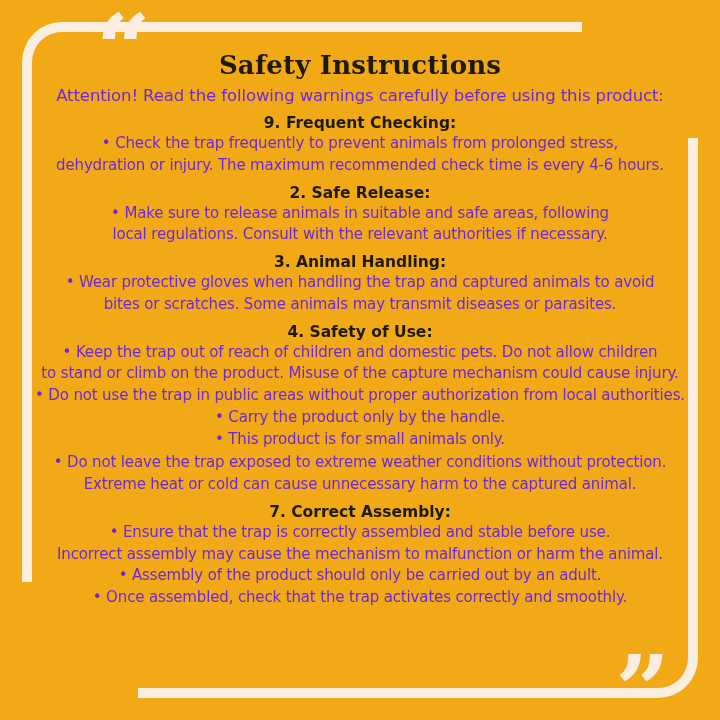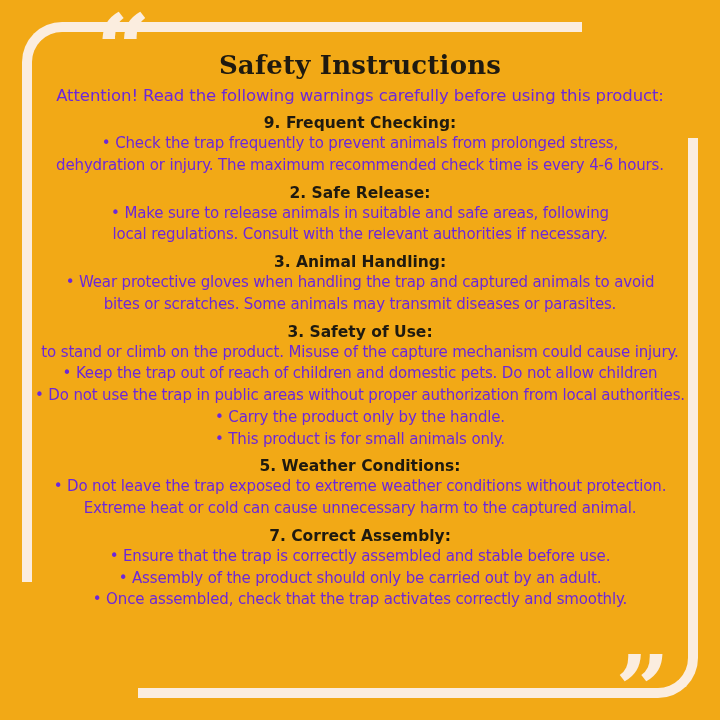--- a/index.html
+++ b/index.html
@@ -126,34 +126,34 @@
           <div class="section-heading">2. Safe Release:</div>
           <div class="line">• Make sure to release animals in suitable and safe areas, following</div>
           <div class="line">local regulations. Consult with the relevant authorities if necessary.</div>
         </div>
         <div class="section">
           <div class="section-heading">3. Animal Handling:</div>
           <div class="line">• Wear protective gloves when handling the trap and captured animals to avoid</div>
           <div class="line">bites or scratches. Some animals may transmit diseases or parasites.</div>
         </div>
         <div class="section">
-          <div class="section-heading">3. Safety of Use:</div>
+          <div class="section-heading">4. Safety of Use:</div>
+          <div class="line">• Keep the trap out of reach of children and domestic pets. Do not allow children</div>
           <div class="line">to stand or climb on the product. Misuse of the capture mechanism could cause injury.</div>
-          <div class="line">• Keep the trap out of reach of children and domestic pets. Do not allow children</div>
           <div class="line">• Do not use the trap in public areas without proper authorization from local authorities.</div>
           <div class="line">• Carry the product only by the handle.</div>
           <div class="line">• This product is for small animals only.</div>
         </div>
         <div class="section">
-          <div class="section-heading">5. Weather Conditions:</div>
           <div class="line">• Do not leave the trap exposed to extreme weather conditions without protection.</div>
           <div class="line">Extreme heat or cold can cause unnecessary harm to the captured animal.</div>
         </div>
         <div class="section">
           <div class="section-heading">7. Correct Assembly:</div>
           <div class="line">• Ensure that the trap is correctly assembled and stable before use.</div>
+          <div class="line">Incorrect assembly may cause the mechanism to malfunction or harm the animal.</div>
           <div class="line">• Assembly of the product should only be carried out by an adult.</div>
           <div class="line">• Once assembled, check that the trap activates correctly and smoothly.</div>
         </div>
       </div>
   </div>
 
 </div>
 
 </body></html>

